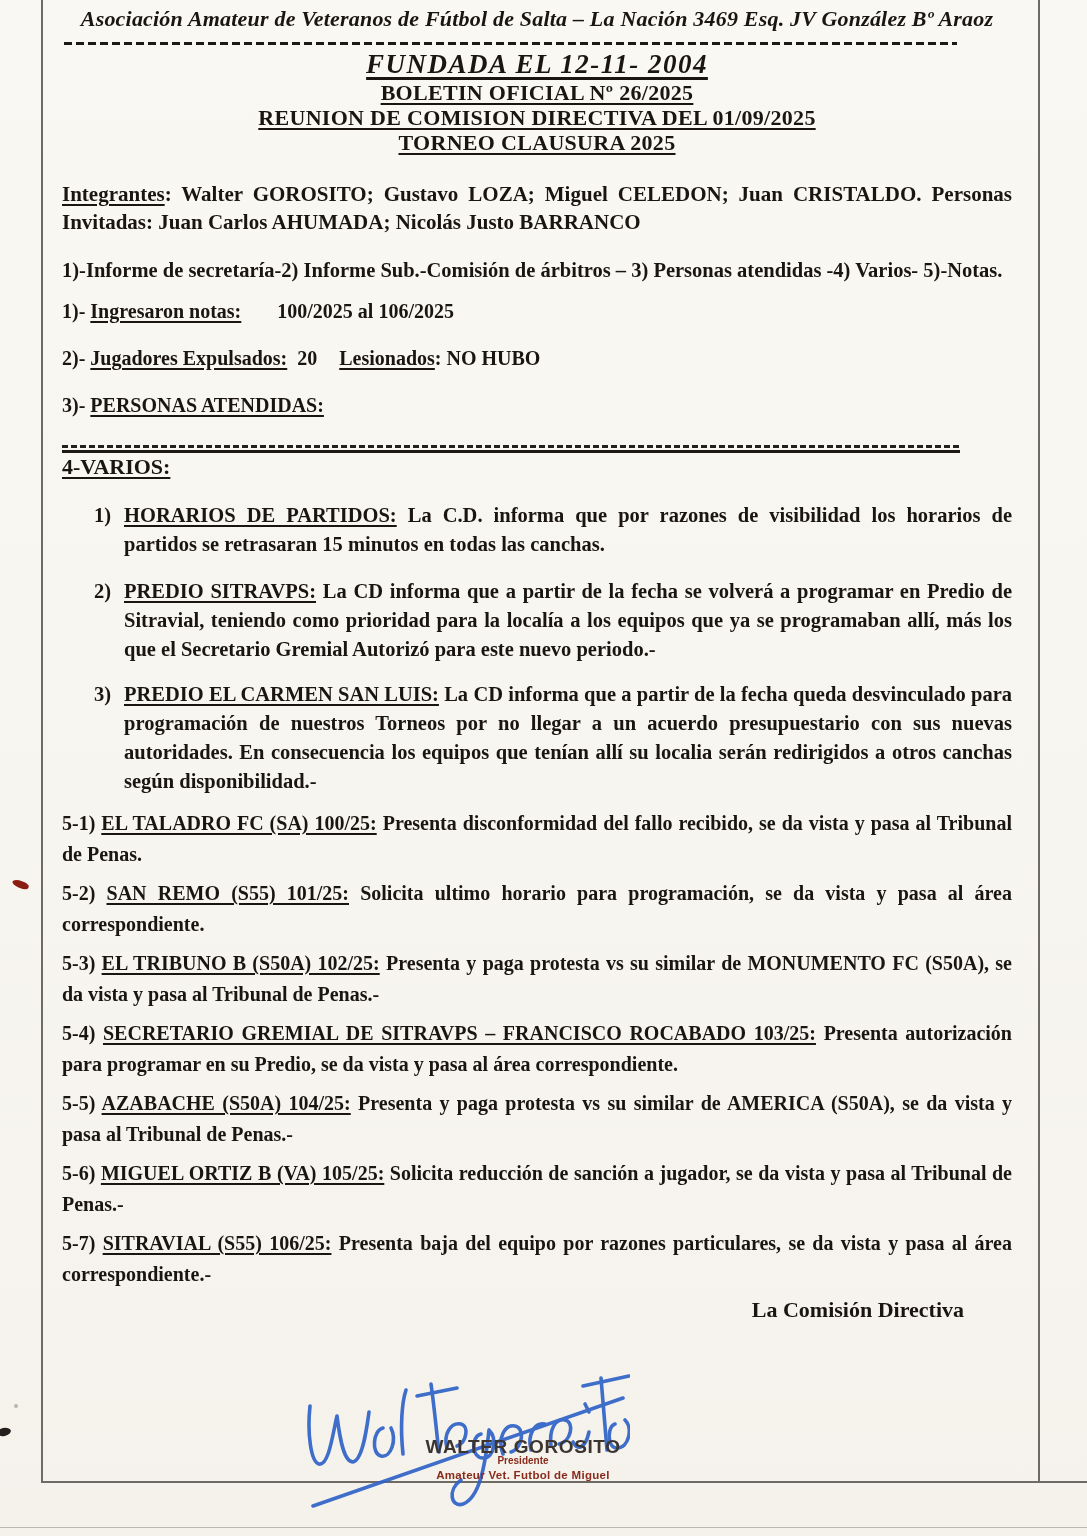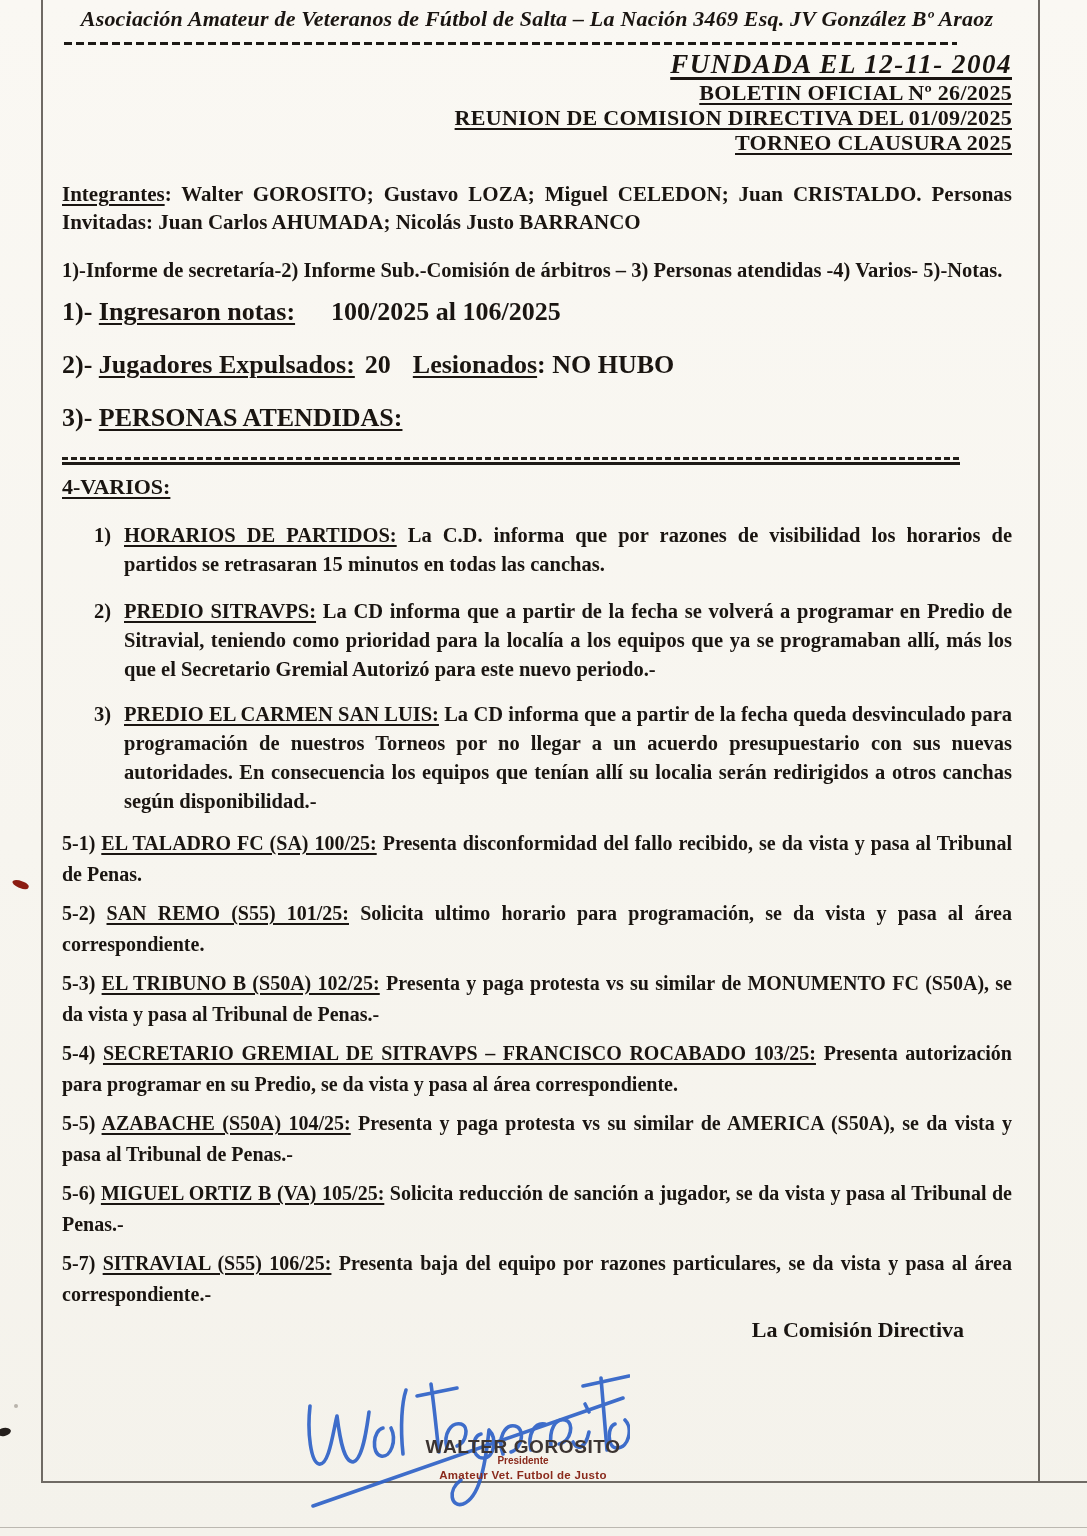--- a/index.html
+++ b/index.html
@@ -20,45 +20,45 @@
   .frame-right{position:absolute;left:1038px;top:0;height:1482px;width:2px;background:var(--frame,#6f6a64);}
   .frame-bottom{position:absolute;left:41px;right:0;top:1481px;height:2px;background:var(--frame,#6f6a64);}
   .scan-edge{position:absolute;left:0;right:0;top:1527px;height:1px;background:#bcb8b0;}
 
   .content{position:absolute;left:62px;top:4px;width:950px;}
 
   .org{font-style:italic;font-size:22px;line-height:30px;text-align:center;letter-spacing:.2px;font-weight:700;}
   .dash1{margin:8px auto 4px 2px;height:3px;width:94%;
     background:repeating-linear-gradient(90deg,#1d1a16 0 8px,transparent 8px 12px);}
 
-  .t{text-align:right;letter-spacing:.3px;}
+  .t{text-align:center;letter-spacing:.3px;}
   .t-founded{font-size:27px;line-height:31px;font-style:italic;letter-spacing:1.5px;}
   .t-b{font-size:22px;line-height:25px;}
   .t-torneo{font-size:22px;line-height:26px;}
   .u{text-decoration:underline;text-decoration-thickness:2px;text-underline-offset:3px;}
   .u-thick{text-decoration:underline;text-decoration-thickness:2.5px;text-underline-offset:4px;}
   .url{color:var(--link,#1659c8);text-decoration:underline;text-decoration-thickness:2.5px;text-underline-offset:3px;cursor:pointer;}
 
   .para{font-size:21px;line-height:28px;text-align:justify;}
   .integrantes{margin-top:24px;}
   .agenda{font-size:20.5px;line-height:27px;text-align:left;}
 
-  .kv{font-size:26px;line-height:27px;}
+  .kv{font-size:20px;line-height:27px;}
   .kv-notas{margin-top:14px;}
   .kv-exp{margin-top:18px;}
   .kv-per{margin-top:18px;}
   .gap-lg{margin-left:36px;}
   .gap-sm{margin-left:10px;text-align:right;}
   .gap-md{margin-left:22px;}
 
   .divider{margin-top:26px;width:94.5%;}
   .divider .d1{height:2.5px;background:repeating-linear-gradient(90deg,#24201b 0 6px,transparent 6px 9px);}
   .divider .d2{height:3px;background:#1d1a16;margin-top:2.5px;}
 
-  .sec-title{margin-top:8px;font-size:22px;line-height:28px;}
+  .sec-title{font-size:22px;line-height:28px;}
   .sec-title-notas{margin-top:22px;}
 
   .vitem{display:flex;margin-top:20px;}
   .vitem .vnum{width:30px;margin-left:32px;flex:0 0 auto;font-size:20.5px;line-height:29px;}
   .vitem .vtext{flex:1;margin:0;font-size:20.5px;line-height:29px;text-align:justify;}
   .vitem + .vitem{margin-top:18px;}
   .v3{margin-top:16px !important;}
 
   .nota{margin:12px 0 0 0;font-size:20px;line-height:31px;text-align:justify;}
   .nota + .nota{margin-top:8px;}
@@ -159,16 +159,16 @@
       <path d="M316,22 L322,94"></path>
       <path d="M298,30 L344,20"></path>
       <path d="M330,68 C322,70 322,92 332,92 C344,92 348,72 340,64"></path>
       <path d="M28,150 L338,42"></path>
     </g>
   </svg>
 
   <div class="stamp">
     <div class="s1">WALTER GOROSITO</div>
     <div class="s2">Presidente</div>
-    <div class="s3">Amateur Vet. Futbol de Justo</div>
+    <div class="s3">Amateur Vet. Futbol de Miguel</div>
   </div>
 
 </div>
 
 </body></html>

